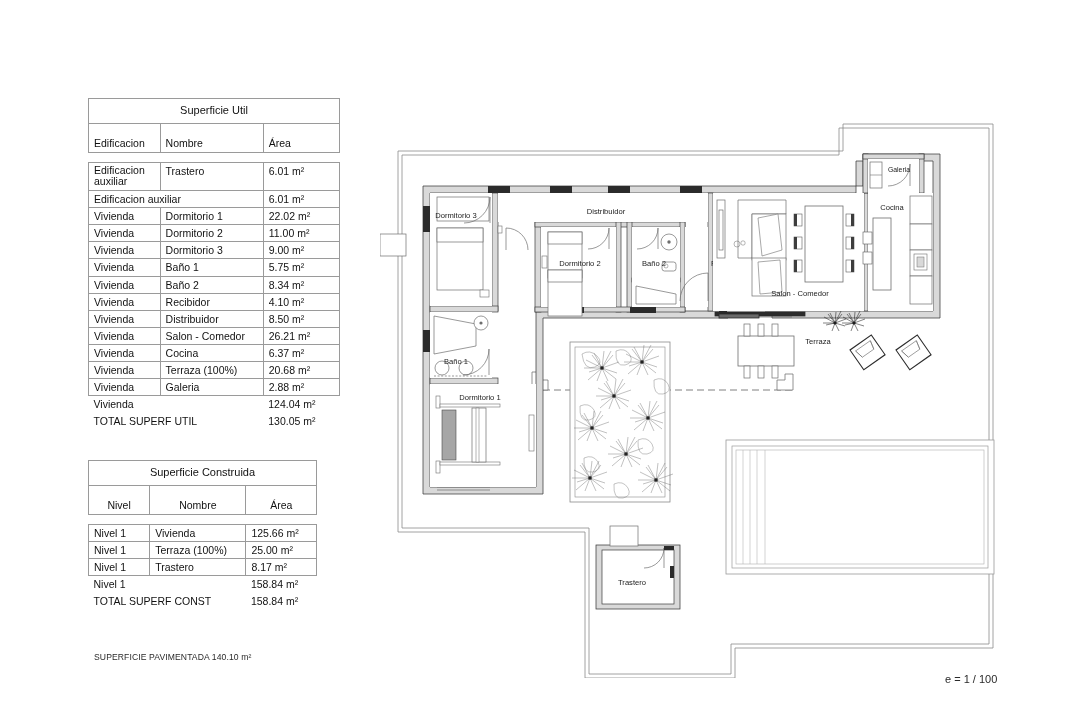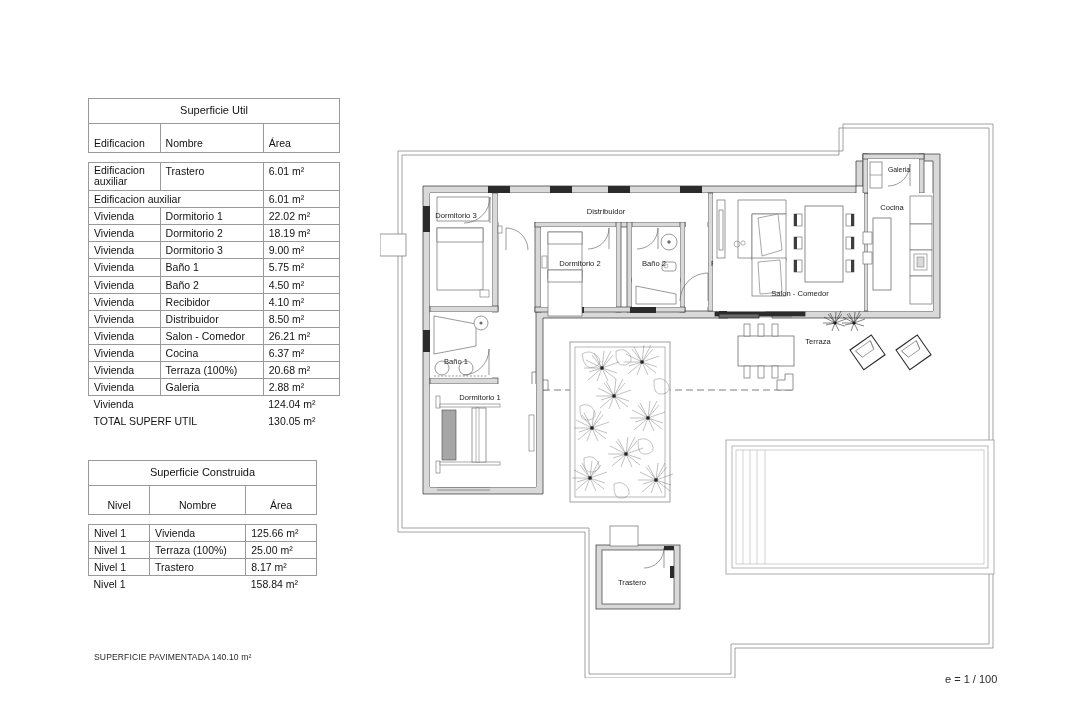--- a/index.html
+++ b/index.html
@@ -133,36 +133,36 @@
   </tr>
 
   <tr>
     <td>Vivienda</td>
     <td>Dormitorio 1</td>
     <td>22.02 m²</td>
   </tr>
   <tr>
     <td>Vivienda</td>
     <td>Dormitorio 2</td>
-    <td>18.19 m²</td>
+    <td>11.00 m²</td>
   </tr>
   <tr>
     <td>Vivienda</td>
     <td>Dormitorio 3</td>
     <td>9.00 m²</td>
   </tr>
   <tr>
     <td>Vivienda</td>
     <td>Baño 1</td>
     <td>5.75 m²</td>
   </tr>
   <tr>
     <td>Vivienda</td>
     <td>Baño 2</td>
-    <td>4.50 m²</td>
+    <td>8.34 m²</td>
   </tr>
   <tr>
     <td>Vivienda</td>
     <td>Recibidor</td>
     <td>4.10 m²</td>
   </tr>
   <tr>
     <td>Vivienda</td>
     <td>Distribuidor</td>
     <td>8.50 m²</td>
@@ -224,20 +224,24 @@
     <td>25.00 m²</td>
   </tr>
   <tr>
     <td>Nivel 1</td>
     <td>Trastero</td>
     <td>8.17 m²</td>
   </tr>
 
   <tr class="subtotal">
     <td colspan="2">Nivel 1</td>
+    <td>158.84 m²</td>
+  </tr>
+  <tr class="grand">
+    <td colspan="2">TOTAL SUPERF CONST</td>
     <td>158.84 m²</td>
   </tr>
 </tbody>
   </table>
 
 <div class="pavimentada">SUPERFICIE PAVIMENTADA 140.10 m²</div>
 <div class="scale-note">e = 1 / 100</div>
 
 <div id="plan-drawing">
 <svg width="630" height="560" viewBox="0 0 630 560" xmlns="http://www.w3.org/2000/svg">

